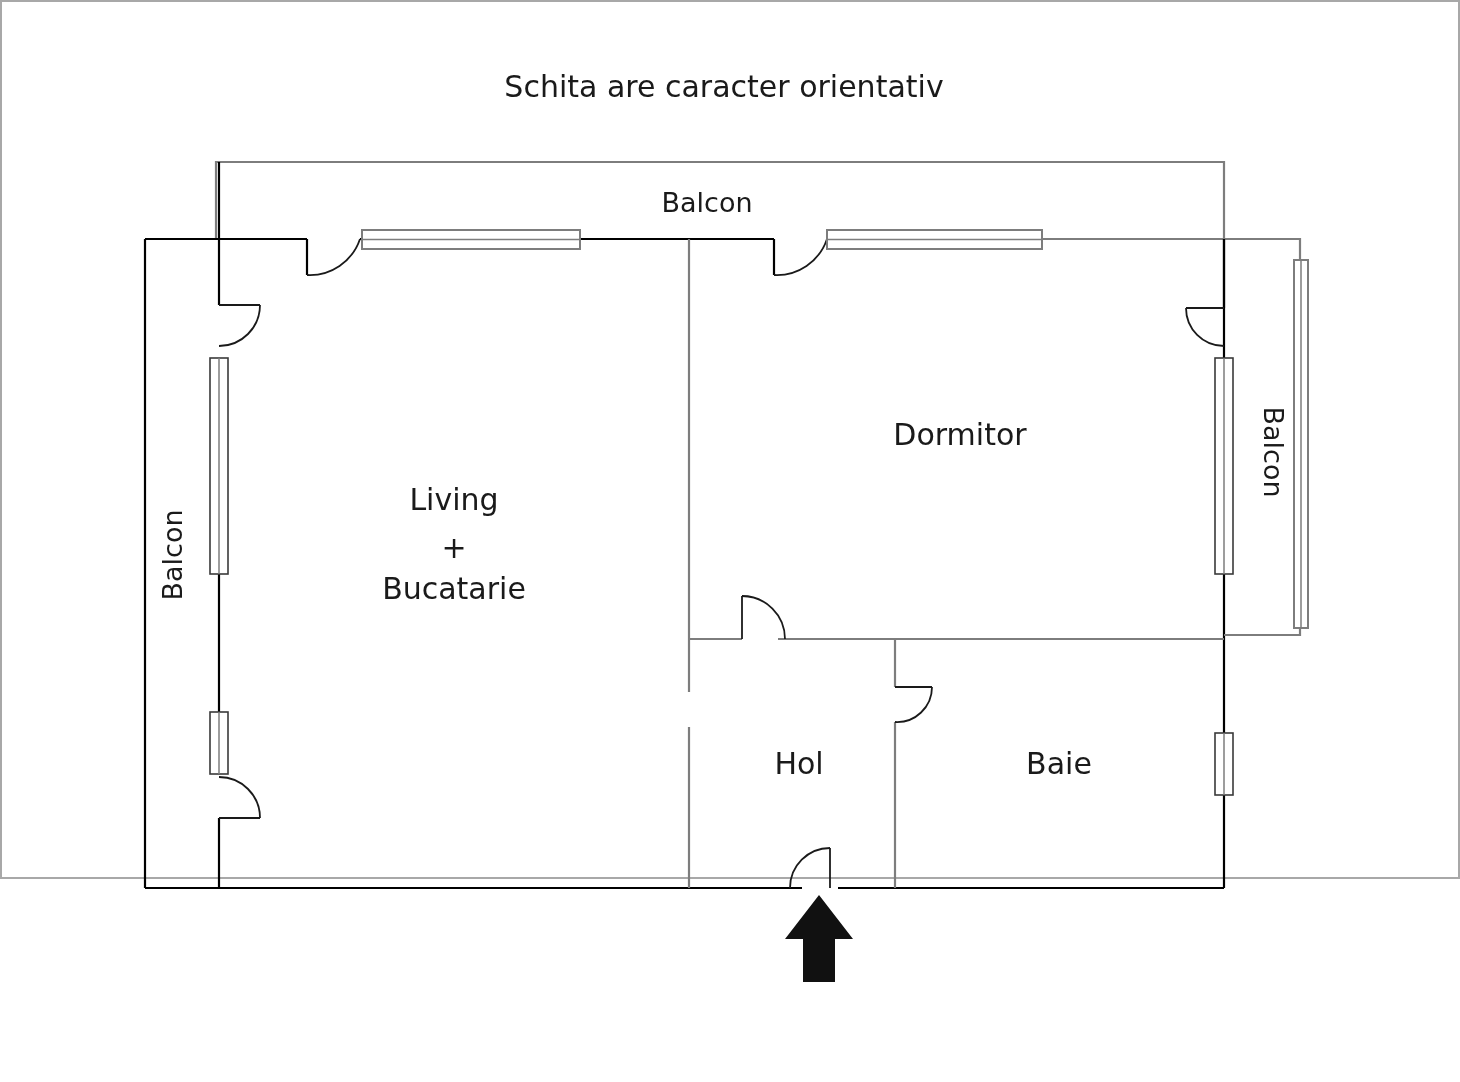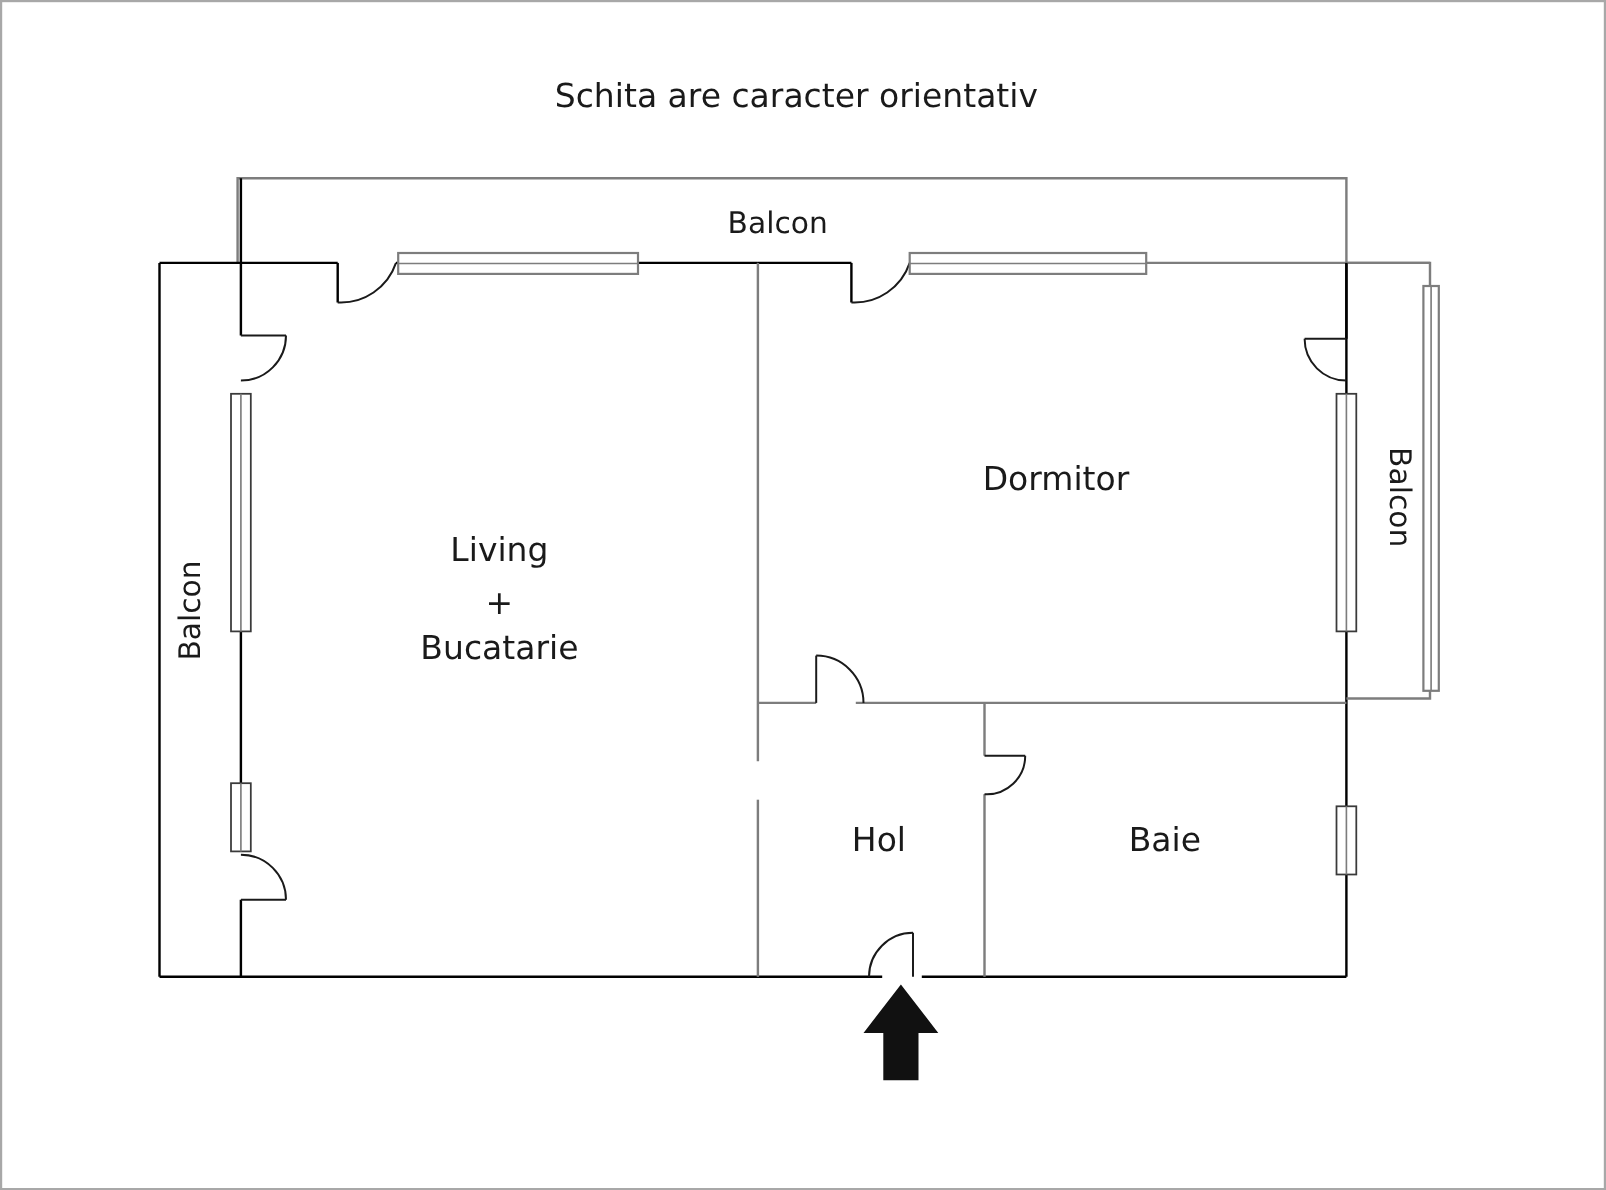--- a/index.html
+++ b/index.html
@@ -10,21 +10,21 @@
   body {
     width: 1460px;
     height: 1082px;
     font-family: "DejaVu Sans", sans-serif;
     position: relative;
     overflow: hidden;
   }
   #page {
     position: relative;
     width: 1460px;
-    height: 1082px;
+    height: 879px;
     background: #ffffff;
     box-sizing: border-box;
     border: 2px solid #a8a8a8;
   }
   #plan-svg {
     position: absolute;
     left: 0;
     top: 0;
     width: 1460px;
     height: 1082px;

